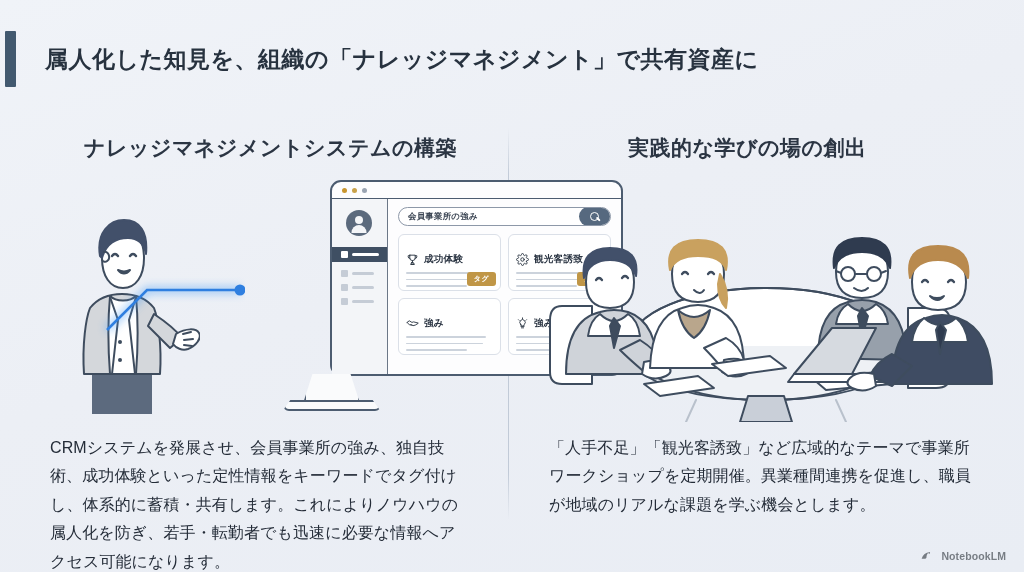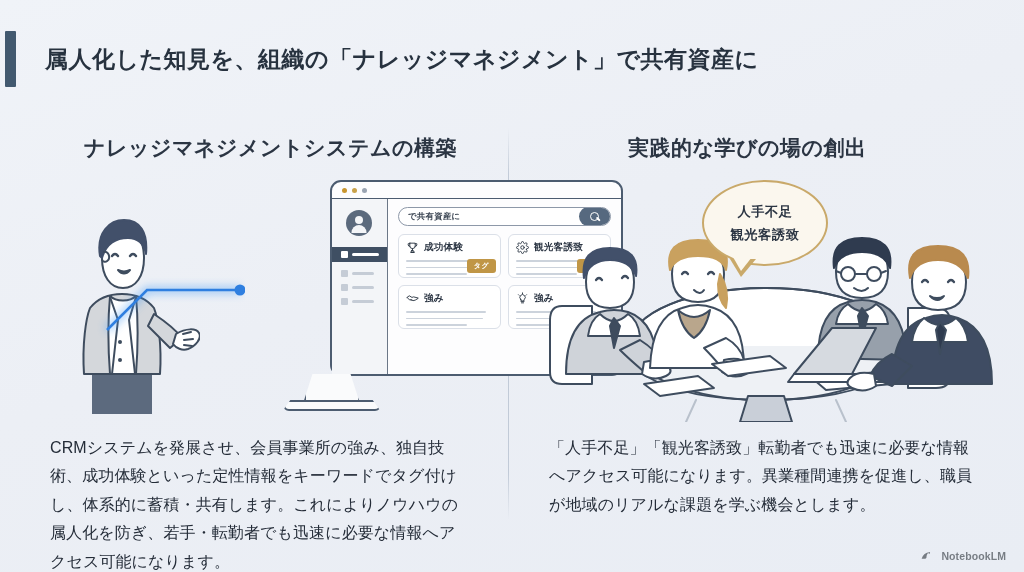--- a/index.html
+++ b/index.html
@@ -119,21 +119,21 @@
     background: #56697f; border-radius: 10px;
     display: flex; align-items: center; justify-content: center;
   }
   .mag { position: relative; width: 10px; height: 10px; }
   .mag::before { content:""; position:absolute; left:0; top:0; width:7px; height:7px; border:1.5px solid #fff; border-radius:50%; }
   .mag::after { content:""; position:absolute; left:6px; top:6.5px; width:4.5px; height:1.5px; background:#fff; transform:rotate(45deg); border-radius:1px; }
 
   .cards { display: grid; grid-template-columns: 1fr 1fr; gap: 7px; margin-top: 8px; }
   .card {
     background: #fff; border: 1.3px solid #dbe0e8; border-radius: 6px;
-    padding: 6px 7px 6px 7px; position: relative; height: 44px;
+    padding: 18px 7px 6px 7px; position: relative; height: 57px;
   }
   .card-head { display: flex; align-items: center; gap: 5px; }
   .card-label { font-size: 9.6px; font-weight: 700; color: #2b3543; letter-spacing: .2px; }
   .card-lines { margin-top: 6px; }
   .cl { height: 1.5px; background: #ccd3dc; border-radius: 2px; margin-bottom: 5px; }
   .tag {
     position: absolute; right: 4px; bottom: 4px;
     background: #c09646; color: #fff;
     font-size: 7px; font-weight: 700;
     padding: 2px 7px; border-radius: 3px; letter-spacing: .4px;
@@ -282,21 +282,21 @@
               <span class="nav-ln" style="width:22px"></span>
             </div>
             <div class="nav-row">
               <span class="nav-sq"></span>
               <span class="nav-ln" style="width:22px"></span>
             </div>
           </div>
 
           <div class="mon-main">
             <div class="searchbar">
-              <span class="search-ph">で共有資産に</span>
+              <span class="search-ph">会員事業所の強み</span>
               <span class="search-btn">
                 <span class="mag"></span>
               </span>
             </div>
 
             <div class="cards">
 
               <div class="card">
                 <div class="card-head">
                   <svg class="ico" viewBox="0 0 24 24" fill="none" stroke="#2b3543" stroke-width="1.7" stroke-linecap="round" stroke-linejoin="round">
@@ -444,29 +444,24 @@
           <path d="M374 100 q-6 -32 28 -32 q34 0 30 32 q-8 -18 -30 -18 q-22 0 -28 18z" fill="#b98a4e" stroke="#b98a4e"></path>
           <path d="M386 104 q3 -4 6 0" stroke-width="2.3"></path>
           <path d="M412 104 q3 -4 6 0" stroke-width="2.3"></path>
           <path d="M394 118 q8 8 14 0 q-7 4 -14 0z" fill="#6a7688"></path>
           <path d="M356 176 q-16 8 -22 22 l22 10 q12 -12 20 -20z" fill="#3f4c63"></path>
           <path d="M338 196 q-16 -4 -24 4 q-6 6 2 10 q12 6 24 -2z" fill="#ffffff"></path>
         </g>
       </g>
     </svg>
 
-    <div class="bubble">
-      <div class="bubble-line">人手不足</div>
-      <div class="bubble-line">観光客誘致</div>
-      <span class="bubble-tail"></span>
-    </div>
   </div>
 
   <div class="body-text left">CRMシステムを発展させ、会員事業所の強み、独自技術、成功体験といった定性情報をキーワードでタグ付けし、体系的に蓄積・共有します。これによりノウハウの属人化を防ぎ、若手・転勤者でも迅速に必要な情報へアクセス可能になります。</div>
-  <div class="body-text right">「人手不足」「観光客誘致」転勤者でも迅速に必要な情報へアクセス可能になります。異業種間連携を促進し、職員が地域のリアルな課題を学ぶ機会とします。</div>
+  <div class="body-text right">「人手不足」「観光客誘致」など広域的なテーマで事業所ワークショップを定期開催。異業種間連携を促進し、職員が地域のリアルな課題を学ぶ機会とします。</div>
 
   <div class="watermark">
     <svg width="13" height="13" viewBox="0 0 24 24" fill="#31383f">
       <path d="M3 18c2-7 7-11 13-12-3 3-4 6-4 9 0 1-1 3-4 3H3z"></path>
       <circle cx="17" cy="7" r="1.6"></circle>
     </svg>
     <span class="wm-text">NotebookLM</span>
   </div>
 
 </div>

